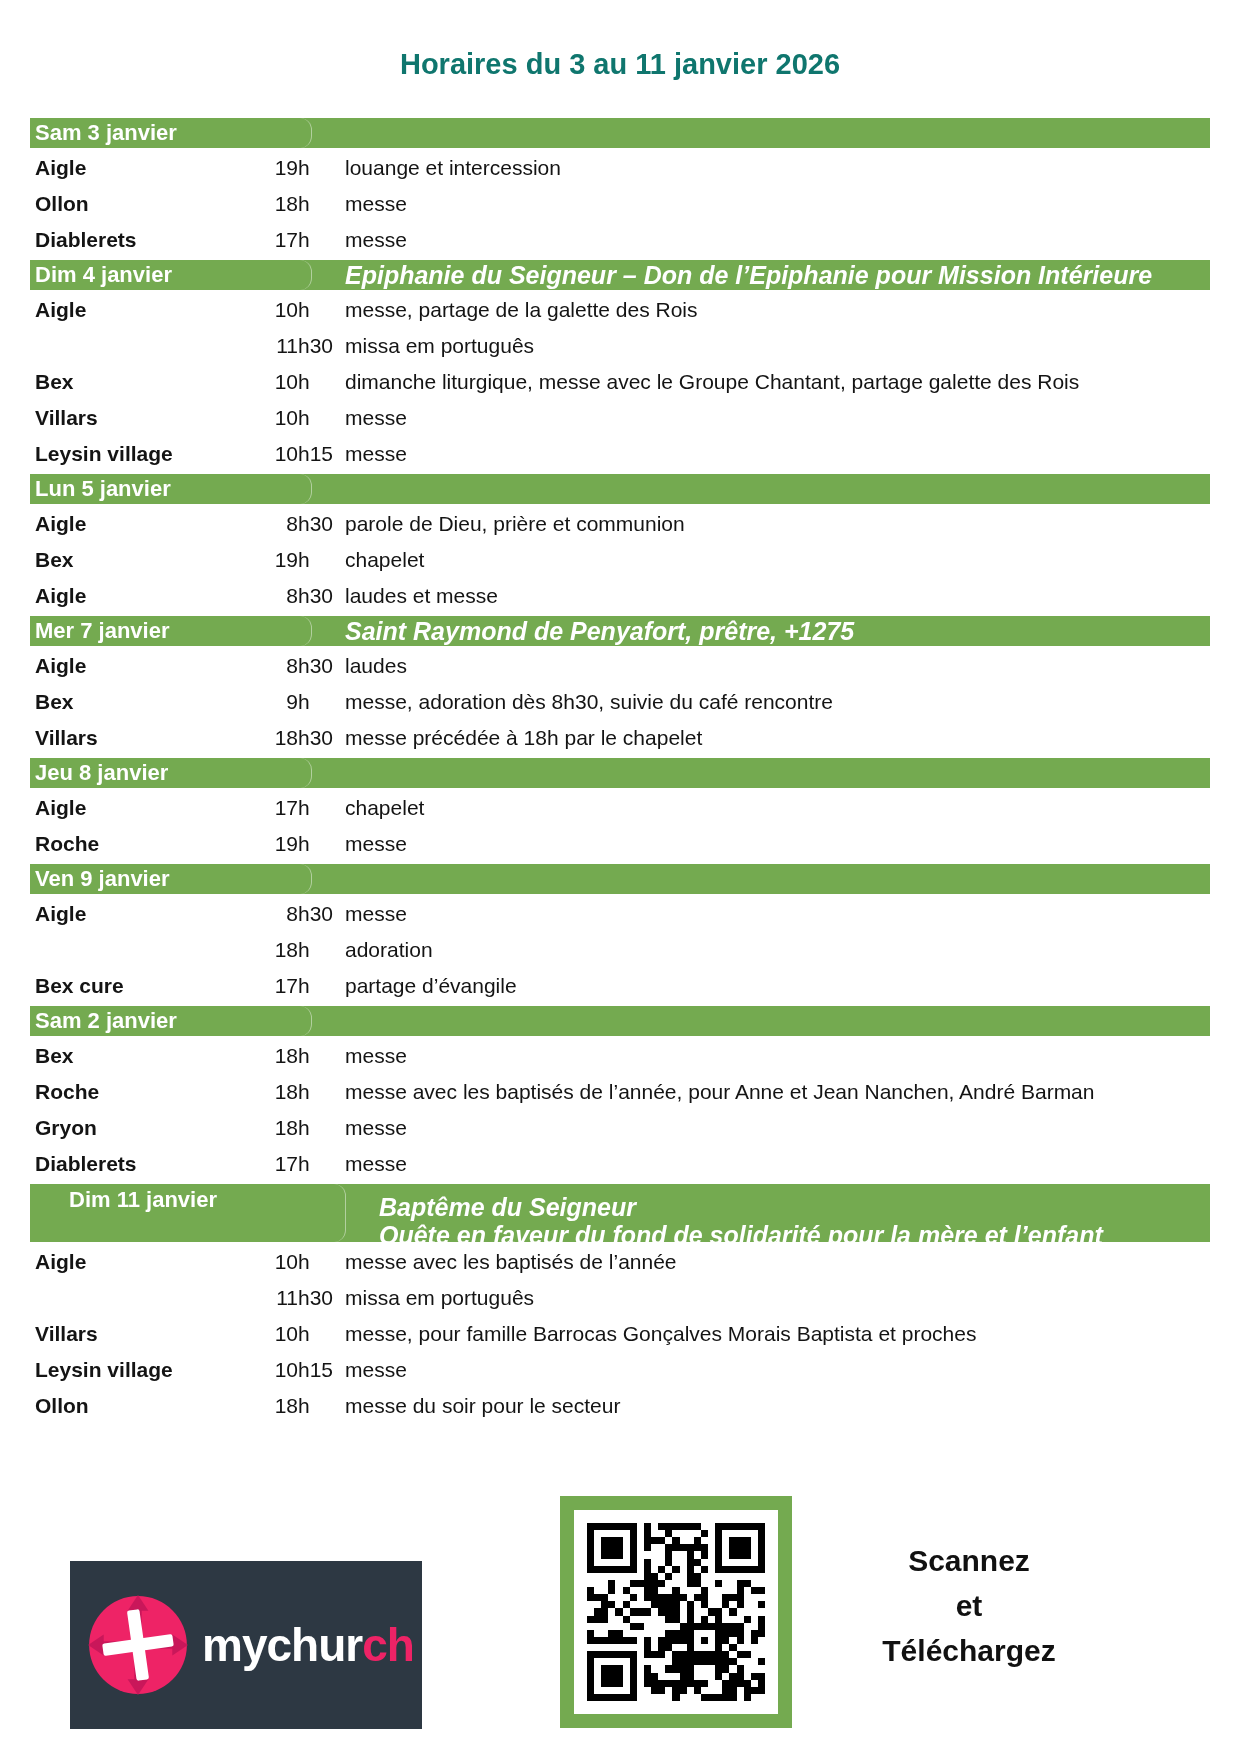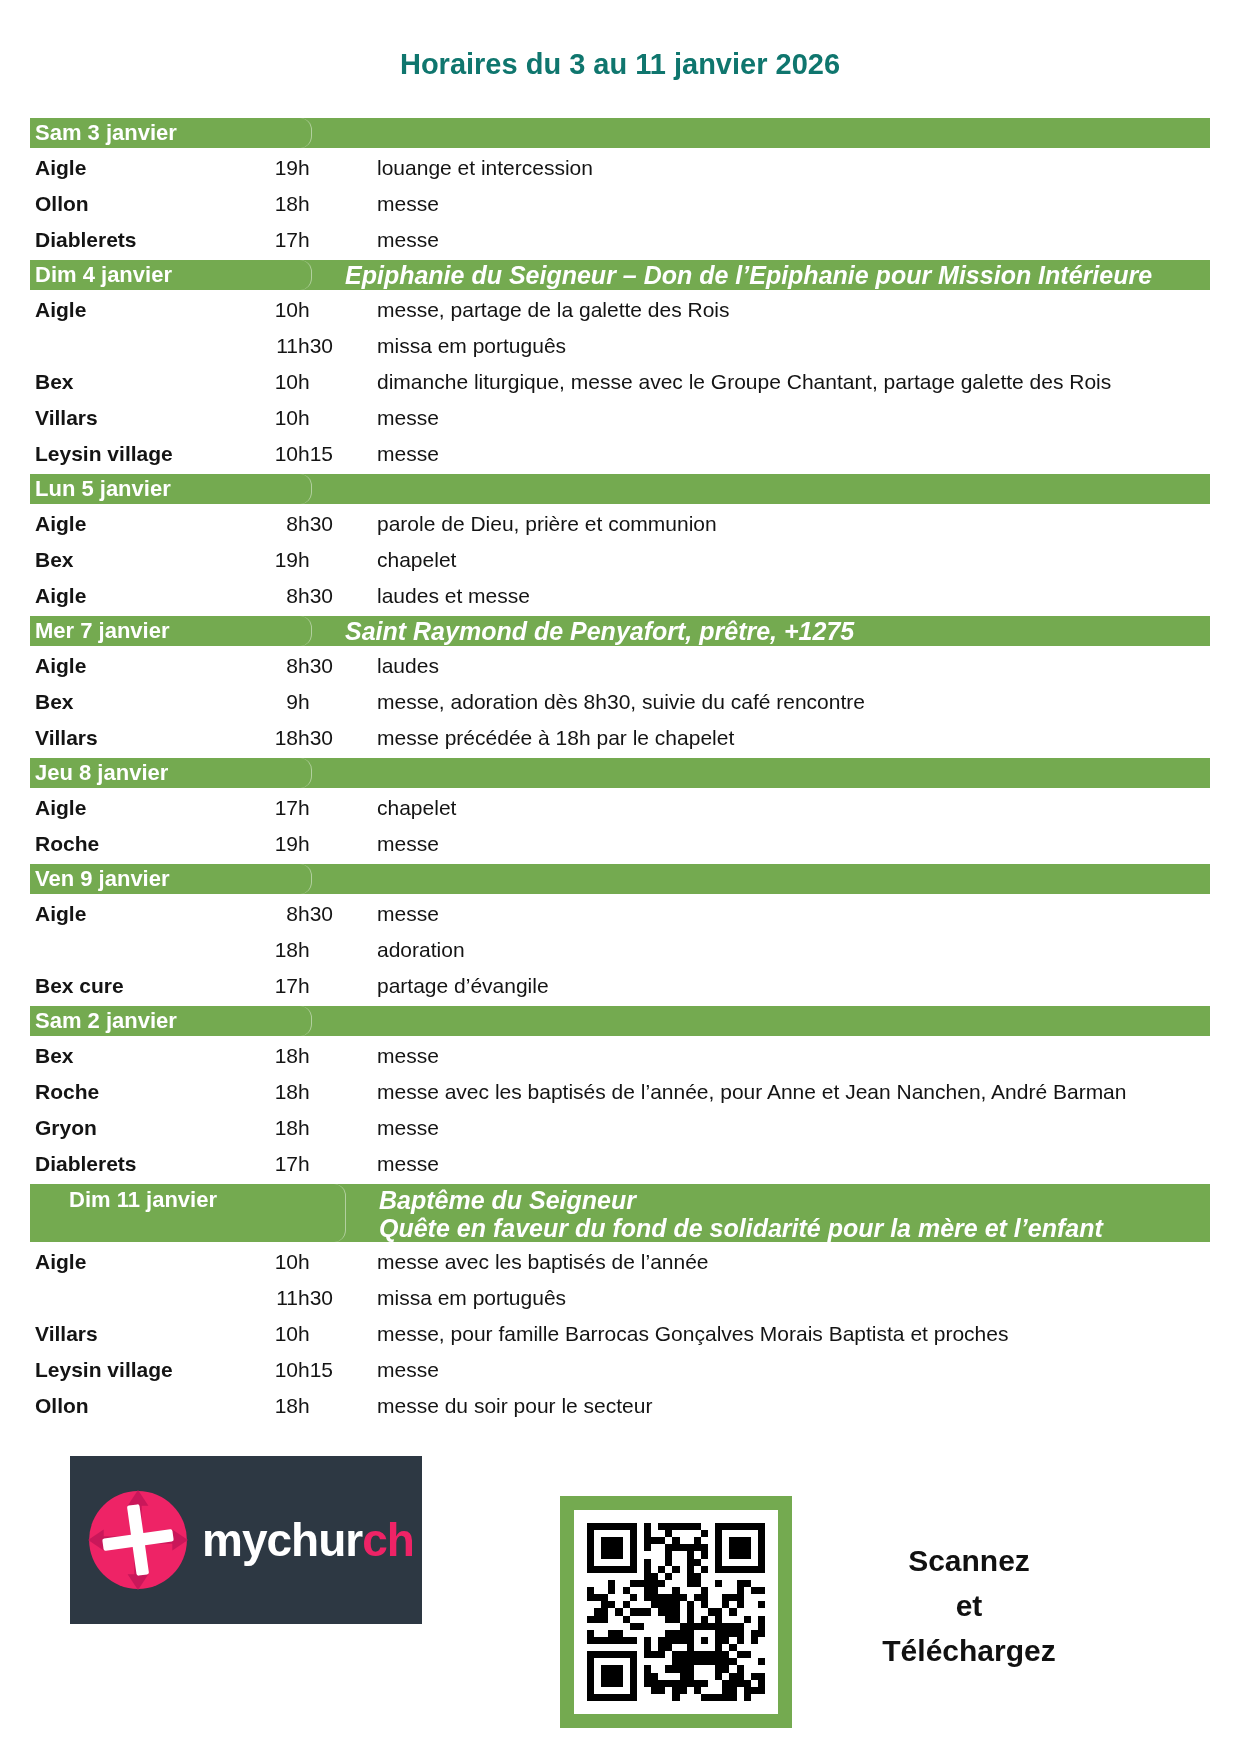--- a/index.html
+++ b/index.html
@@ -25,29 +25,29 @@
     width:282px;flex-shrink:0;box-sizing:border-box;padding-left:5px;
     font-weight:bold;font-size:22px;display:flex;align-items:center;
     border-right:1px solid rgba(255,255,255,0.45);height:100%;border-radius:12px;
   }
   .bar .note{
     flex:1;padding-left:33px;font-weight:bold;font-style:italic;font-size:25px;
     display:flex;flex-direction:column;justify-content:center;line-height:28px;
   }
   .bar.double{height:58px;}
   .bar.double .day{align-items:flex-start;padding-top:3px;margin-left:34px;}
-  .bar.double .note{justify-content:flex-end;padding-top:16px;}
+  .bar.double .note{justify-content:center;padding-top:16px;}
   .row{height:36px;display:flex;align-items:center;font-size:21px;}
   .row .place{width:230px;flex-shrink:0;box-sizing:border-box;padding-left:5px;font-weight:bold;}
   .row .time{width:85px;flex-shrink:0;display:flex;white-space:nowrap;}
   .row .time .hrs{display:inline-block;width:38px;text-align:right;}
-  .row .desc{flex:1;white-space:nowrap;overflow:hidden;margin-left:32px;}
+  .row .desc{flex:1;white-space:nowrap;overflow:hidden;}
 
   .logo-box{
-    position:absolute;left:70px;top:1456px;width:352px;height:168px;
+    position:absolute;left:70px;top:1561px;width:352px;height:168px;
     background:var(--logo-bg);display:flex;align-items:center;
   }
   .logo-icon{margin-left:16px;width:104px;height:104px;flex-shrink:0;}
   .wordmark{
     margin-left:12px;font-size:46px;font-weight:bold;letter-spacing:-1px;color:#ffffff;
     white-space:nowrap;
   }
   .wordmark .ch{color:var(--pink);}
 
   .qr-box{

